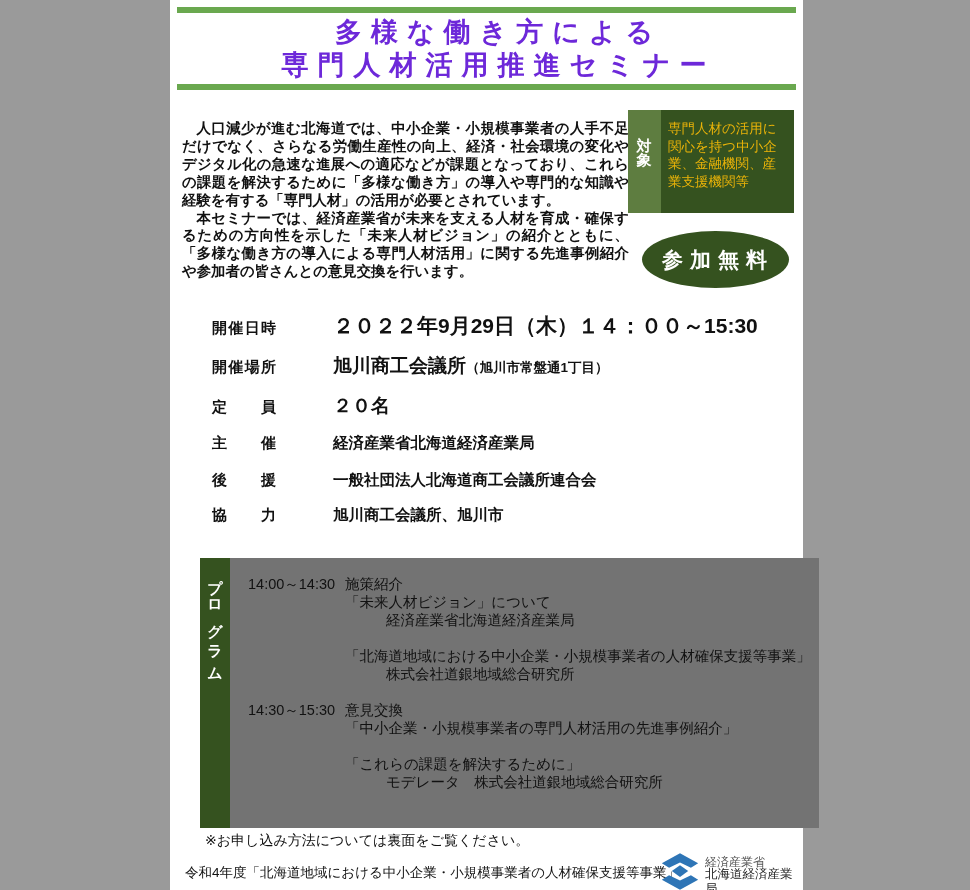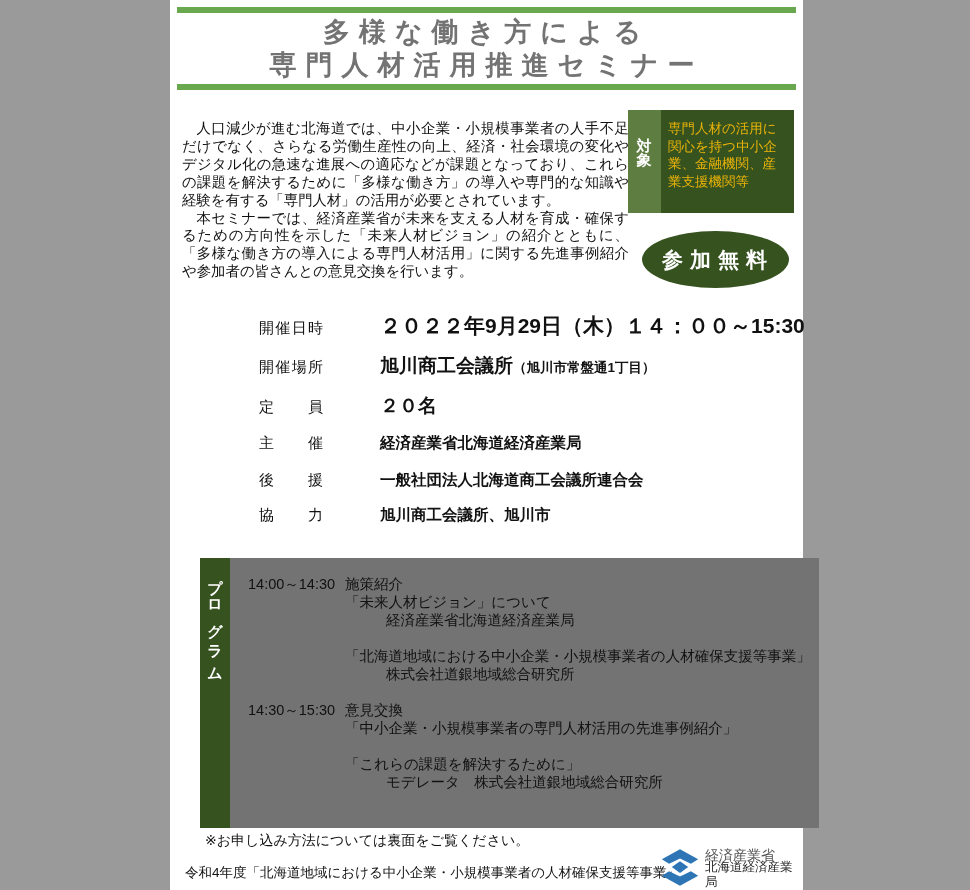--- a/index.html
+++ b/index.html
@@ -4,45 +4,45 @@
 <style>
   html,body{margin:0;padding:0;}
   body{font-family:"Liberation Sans","DejaVu Sans",sans-serif;}
   .stage{position:relative;width:970px;height:890px;background:#9a9a9a;overflow:hidden;}
   .paper{position:absolute;left:170px;top:0;width:633px;height:890px;background:#ffffff;}
 
   
   .bar{position:absolute;left:7px;width:619px;height:6px;background:#6aa84f;}
   .bar-top{top:7px;}
   .bar-bottom{top:84px;}
-  .title-block{position:absolute;left:0;top:16px;width:100%;text-align:center;color:#737373;
+  .title-block{position:absolute;left:12px;top:16px;width:100%;text-align:center;color:#6d28d9;
     font-size:27px;font-weight:bold;line-height:33px;letter-spacing:9px;}
 
   
   .intro{position:absolute;left:12px;top:120px;width:447px;font-size:14.4px;line-height:17.9px;
-    color:#111;text-align:justify;}
+    color:#111;text-align:justify;font-weight:bold;}
   .intro p{margin:0;text-indent:1em;}
 
   
   .target-box{position:absolute;left:458px;top:110px;width:166px;height:103px;display:flex;}
   .target-label{width:33px;background:#5e7d40;color:#fff;font-size:15px;font-weight:bold;
     writing-mode:vertical-rl;letter-spacing:16px;line-height:33px;padding-top:14px;text-align:left;}
   .target-text{flex:1;background:#35521f;color:#eab308;font-size:13.5px;line-height:17.5px;
     padding:10px 5px 0 7px;}
 
   
   .free-badge{position:absolute;left:472px;top:231px;width:147px;height:57px;border-radius:50%;
     background:#35521f;color:#fff;font-size:21px;font-weight:bold;letter-spacing:7px;
     display:flex;align-items:center;justify-content:center;padding-left:5px;box-sizing:border-box;}
 
   
   .details{position:absolute;left:42px;top:312px;width:570px;color:#111;}
   .drow{white-space:nowrap;}
-  .dlabel{display:inline-block;width:64px;font-size:15px;font-weight:normal;
-    text-align:justify;text-align-last:justify;margin-right:19px;margin-left:47px;}
+  .dlabel{display:inline-block;width:64px;font-size:15px;font-weight:bold;
+    text-align:justify;text-align-last:justify;margin-right:19px;}
   .dvalue{font-weight:bold;margin-left:38px;}
   .v-xl{font-size:21px;}
   .v-lg{font-size:19px;}
   .v-md{font-size:15.5px;}
   .dnote{font-size:13.5px;font-weight:bold;}
   .mb13{margin-bottom:13px;}.mb14{margin-bottom:14px;}.mb16{margin-bottom:16px;}
 
   
   .program{position:absolute;left:30px;top:558px;width:575px;height:270px;display:flex;}
   .prog-label{width:30px;background:#35521f;color:#fff;font-size:15px;font-weight:bold;
@@ -52,21 +52,21 @@
     color:#111;box-sizing:border-box;white-space:nowrap;}
   .ptime{display:inline-block;width:97px;}
   .ind1{padding-left:97px;}
   .ind2{padding-left:138px;}
   .psp{height:18px;}
 
   
   .footer-note{position:absolute;left:35px;top:832px;font-size:14px;color:#111;}
   .footer-project{position:absolute;left:15px;top:864px;font-size:13.5px;color:#111;}
   .logo{position:absolute;left:490px;top:849px;display:flex;align-items:center;gap:5px;}
-  .logo-text-small{font-size:14px;color:#555;line-height:10px;}
+  .logo-text-small{font-size:12px;color:#555;line-height:10px;margin-top:8px;}
   .logo-text-large{font-size:12.5px;color:#222;line-height:15px;}
 </style>
 </head>
 <body>
 
 <div class="stage">
   <div class="paper">
 
     <div class="bar bar-top"></div>
     <div class="title-block">

